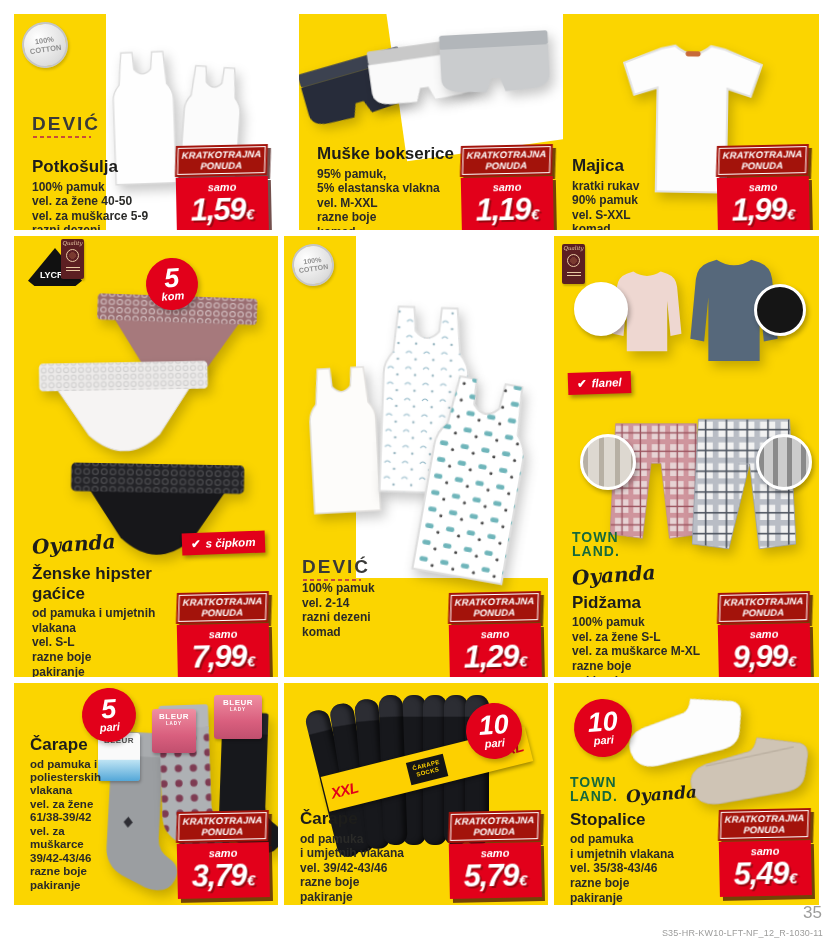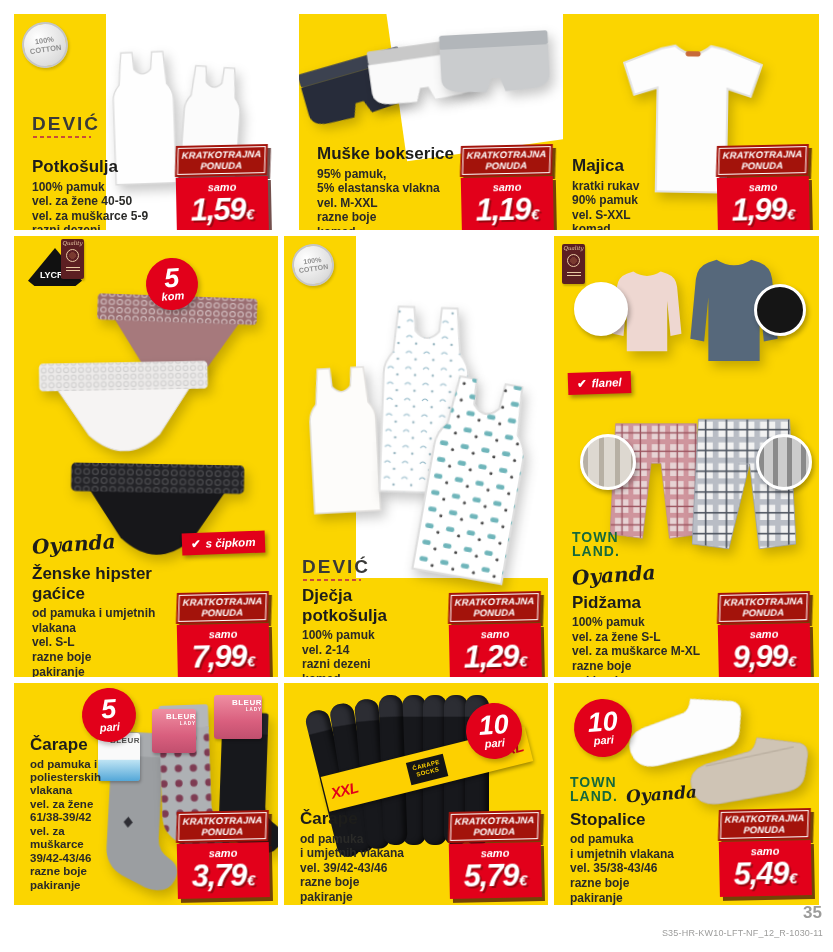--- a/index.html
+++ b/index.html
@@ -46,21 +46,21 @@
     color:#fff;font-weight:bold;font-size:9px;display:flex;align-items:flex-end;justify-content:center;padding-bottom:6px;z-index:5;}
   .africa{position:absolute;width:23px;height:40px;background:#5c1f22;border-radius:2px;z-index:5;color:#e9c9a4;
     display:flex;flex-direction:column;align-items:center;padding-top:2px;box-shadow:1px 2px 2px rgba(0,0,0,.2);}
   .africa .q{font-family:"DejaVu Serif",serif;font-style:italic;font-size:5.5px;line-height:1;}
   .africa .heart{width:13px;height:13px;border-radius:50%;border:1px solid #e9c9a4;margin-top:2px;background:radial-gradient(circle,#7a3a30 45%,#5c1f22 46%);}
   .africa .lines{width:14px;height:6px;margin-top:3px;background:repeating-linear-gradient(0deg,#e9c9a4 0 1px,transparent 1px 3px);}
   
   .photo-bg{position:absolute;background:#fff;z-index:1;}
   .garment{position:absolute;z-index:2;filter:drop-shadow(4px 6px 6px rgba(0,0,0,.22));}
   
-  .slabel{position:absolute;z-index:3;border-radius:3px;color:#fff;text-align:right;font-weight:bold;overflow:hidden;
+  .slabel{position:absolute;z-index:3;border-radius:3px;color:#fff;text-align:center;font-weight:bold;overflow:hidden;
     box-shadow:1px 2px 3px rgba(0,0,0,.25);}
   .slabel .b{font-size:8px;letter-spacing:.5px;display:block;margin-top:3px;}
   .slabel .s{font-size:4.5px;letter-spacing:1px;display:block;}
   .slabel.pink{background:linear-gradient(180deg,#ef8fa2,#d95f7e 60%,#c14f6e);}
   .slabel.white{background:linear-gradient(180deg,#fafafa 55%,#bfe4f4 56%,#53a7d8);color:#555;}
   
   .opt{position:absolute;border-radius:50%;border:3px solid #fff;box-shadow:2px 3px 5px rgba(0,0,0,.3);z-index:5;}
   
   .bundle{position:absolute;z-index:2;}
   .bundle .bars{display:flex;}
@@ -69,21 +69,21 @@
   .bundle .bar:nth-child(1){transform:rotate(-14deg) translateY(14px);}
   .bundle .bar:nth-child(2){transform:rotate(-9deg) translateY(8px);}
   .bundle .bar:nth-child(3){transform:rotate(-5deg) translateY(4px);}
   .bundle .bar:nth-child(4){transform:rotate(-2deg);}
   .band{position:absolute;left:4px;top:56px;width:210px;height:36px;background:#fdd000;transform:rotate(-14deg);
     display:flex;align-items:center;justify-content:space-between;padding:0 6px;box-shadow:0 2px 4px rgba(0,0,0,.4);z-index:3;}
   .band .xxl{color:#e2001a;font-weight:bold;font-style:italic;font-size:15px;letter-spacing:-.5px;}
   .band .chip{background:#151515;color:#fdd000;font-size:6px;font-weight:bold;white-space:pre-line;text-align:center;
     padding:4px 5px;line-height:1.25;letter-spacing:.4px;transform:rotate(0deg);}
   
-  .pageno{position:absolute;right:11px;top:903px;font-size:17px;font-weight:bold;color:#9c9c9b;}
+  .pageno{position:absolute;right:11px;top:903px;font-size:17px;font-weight:normal;color:#9c9c9b;}
   .pagecode{position:absolute;right:10px;top:928px;font-size:9px;color:#9c9c9b;letter-spacing:.2px;}
 </style>
 </head>
 <body>
 
 <svg width="0" height="0" style="position:absolute">
   <defs>
     <pattern id="lace" width="8" height="8" patternUnits="userSpaceOnUse">
       <circle cx="4" cy="4" r="2.6" fill="none" stroke="rgba(255,255,255,.55)" stroke-width="1.1"></circle>
     </pattern>
@@ -273,21 +273,20 @@
   <svg class="garment" style="left:82px;top:14px;width:118px;height:300px;transform:rotate(2deg)" viewBox="0 0 120 200">
     <path d="M30 6 L46 6 L48 30 Q60 44 72 30 L74 6 L90 6 L94 52 Q103 62 103 74 L103 194 L17 194 L17 74 Q17 62 26 52 Z" fill="#ffffff" stroke="#e0e0e0" stroke-width="2"></path>
     <path d="M30 6 L46 6 L48 30 Q60 44 72 30 L74 6 L90 6 L94 52 Q103 62 103 74 L103 194 L17 194 L17 74 Q17 62 26 52 Z" fill="url(#dotsBlue)"></path>
   </svg>
   <svg class="garment" style="left:126px;top:138px;width:128px;height:210px;transform:rotate(10deg)" viewBox="0 0 120 200">
     <path d="M30 6 L46 6 L48 30 Q60 44 72 30 L74 6 L90 6 L94 52 Q103 62 103 74 L103 194 L17 194 L17 74 Q17 62 26 52 Z" fill="#ffffff" stroke="#dedede" stroke-width="2"></path>
     <path d="M30 6 L46 6 L48 30 Q60 44 72 30 L74 6 L90 6 L94 52 Q103 62 103 74 L103 194 L17 194 L17 74 Q17 62 26 52 Z" fill="url(#dotsCars)"></path>
   </svg>
   <div class="info" style="top:320px;width:160px">
     <div class="devic"><span>DEVIĆ</span></div>
-    <h3 class="title" style="margin-top:8px;width:120px">Dječja potkošulja</h3>
     <p class="details">100% pamuk
 vel. 2-14
 razni dezeni
 komad</p>
   </div>
   <div class="offer" style="left:165px;top:356px">
     <div class="hdr">KRATKOTRAJNA
 PONUDA</div>
     <div class="bdy">
       <div class="samo">samo</div>

